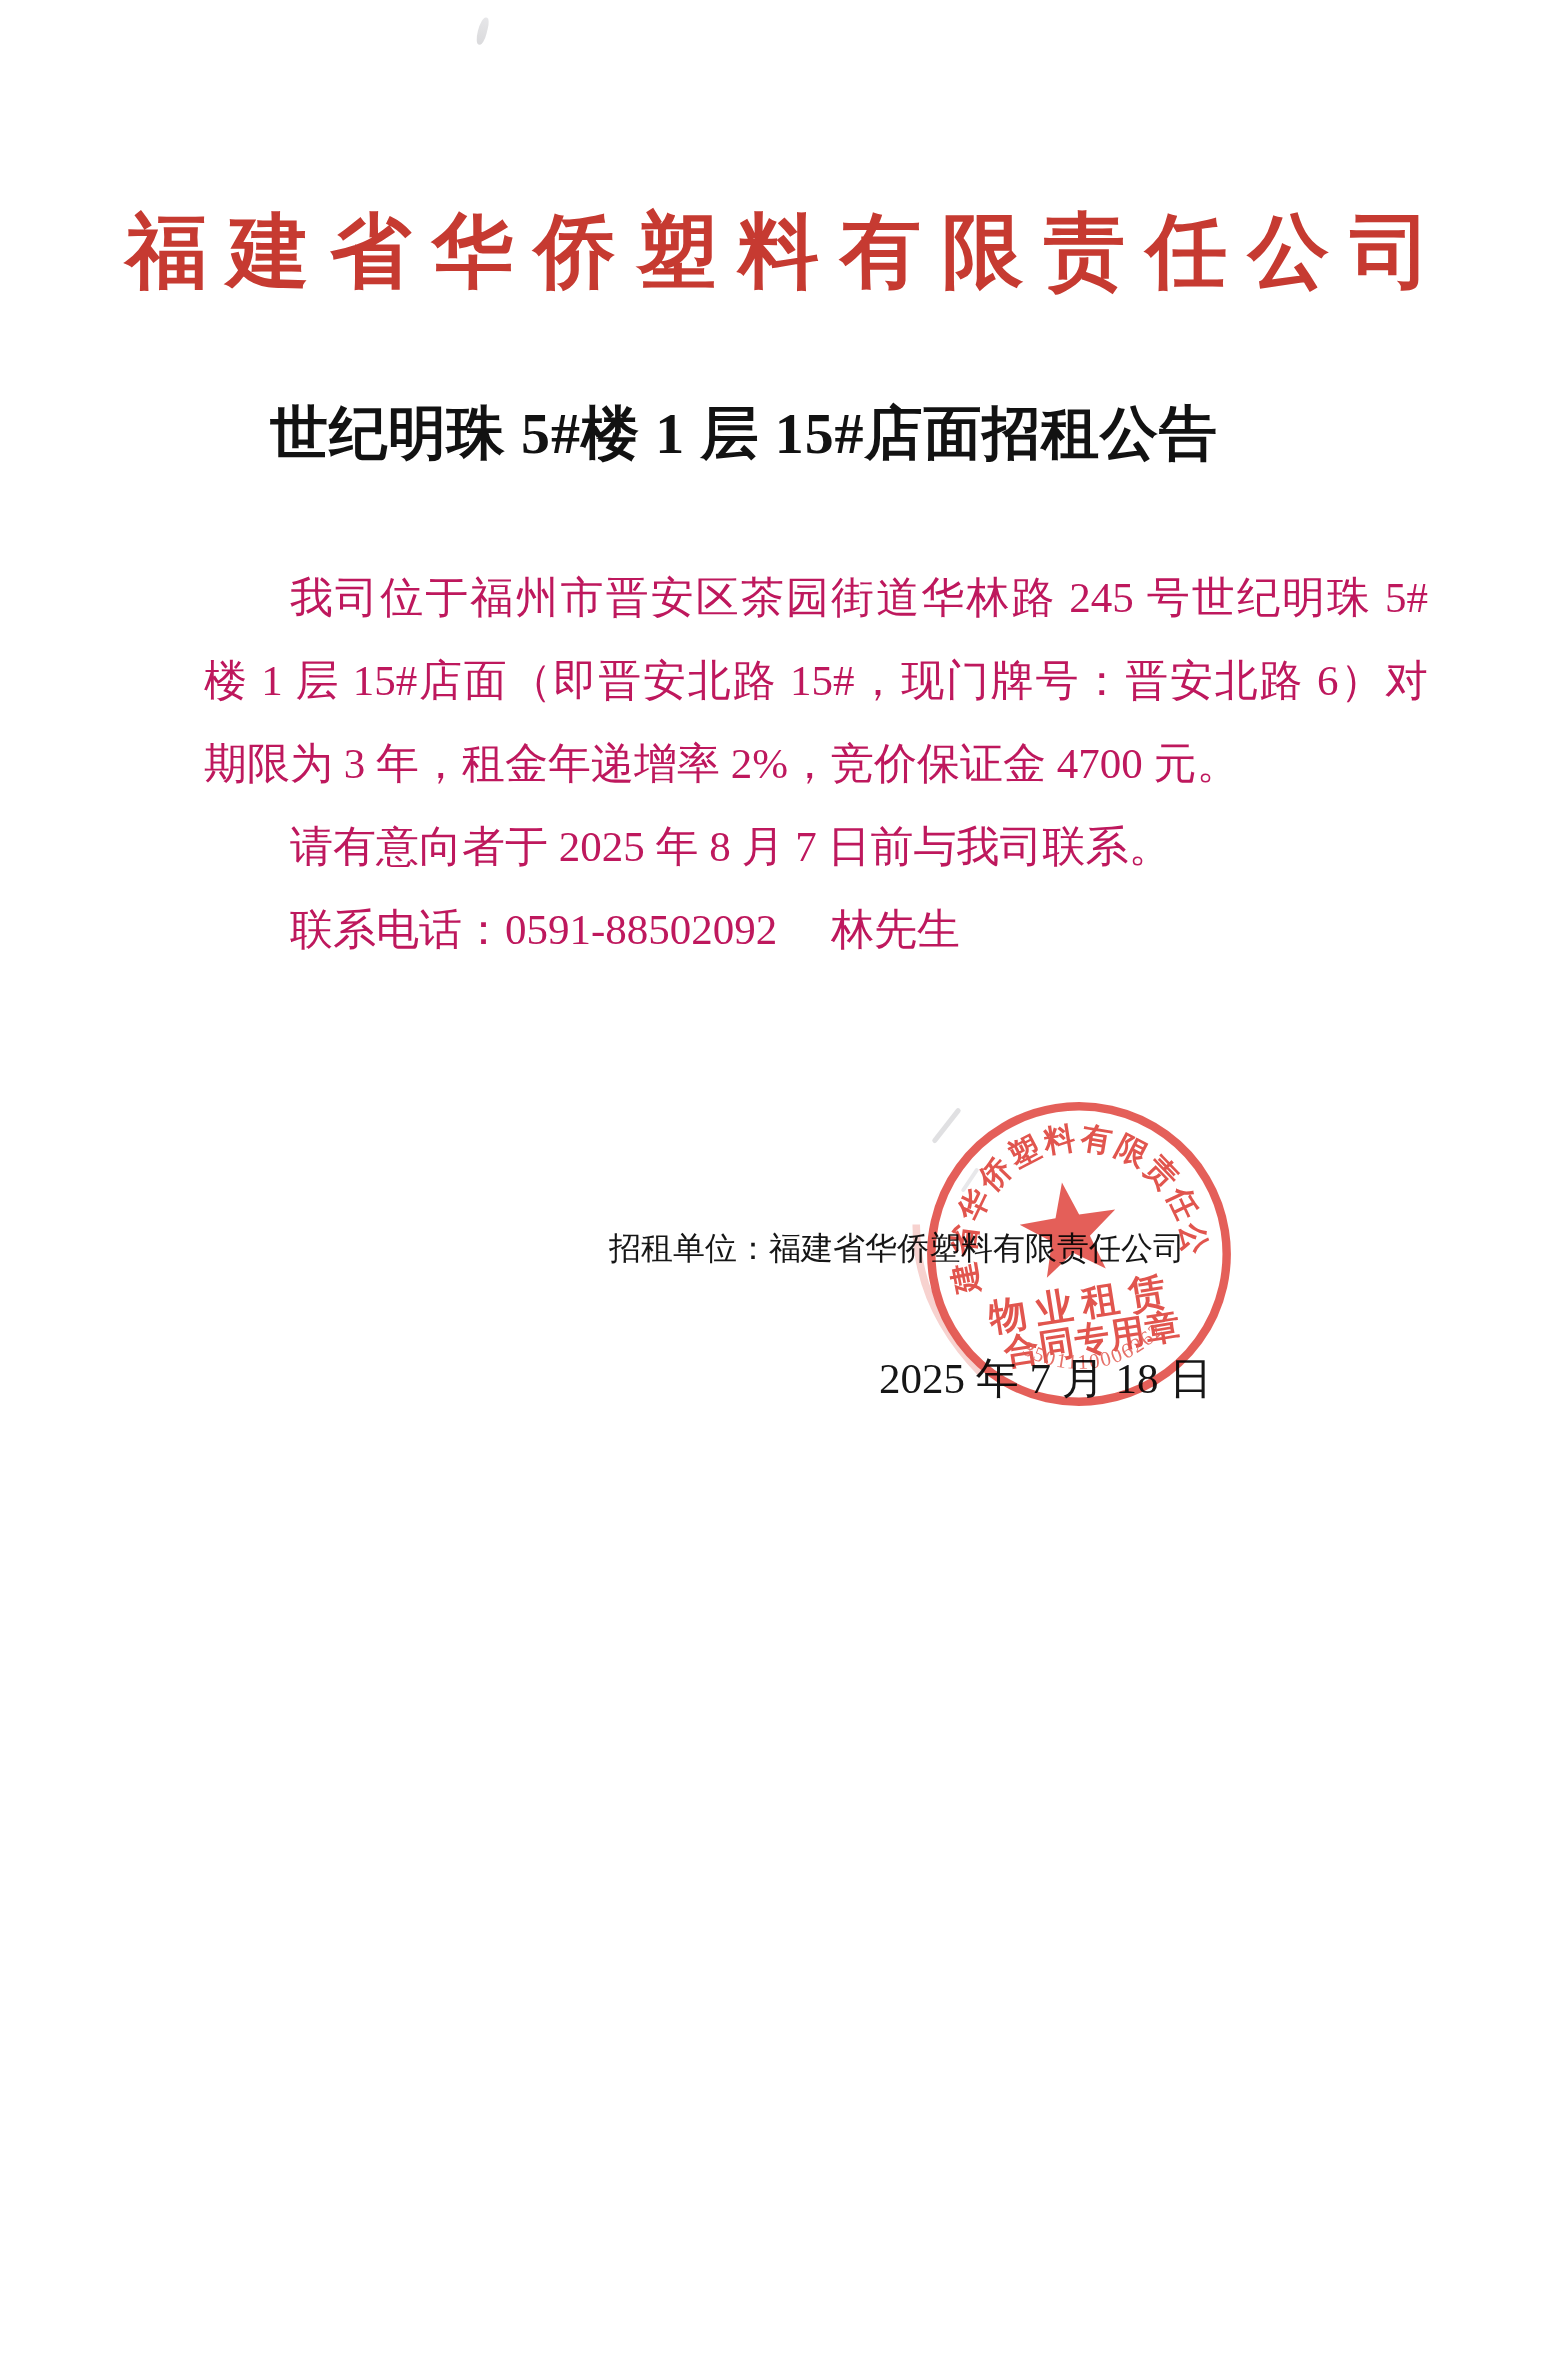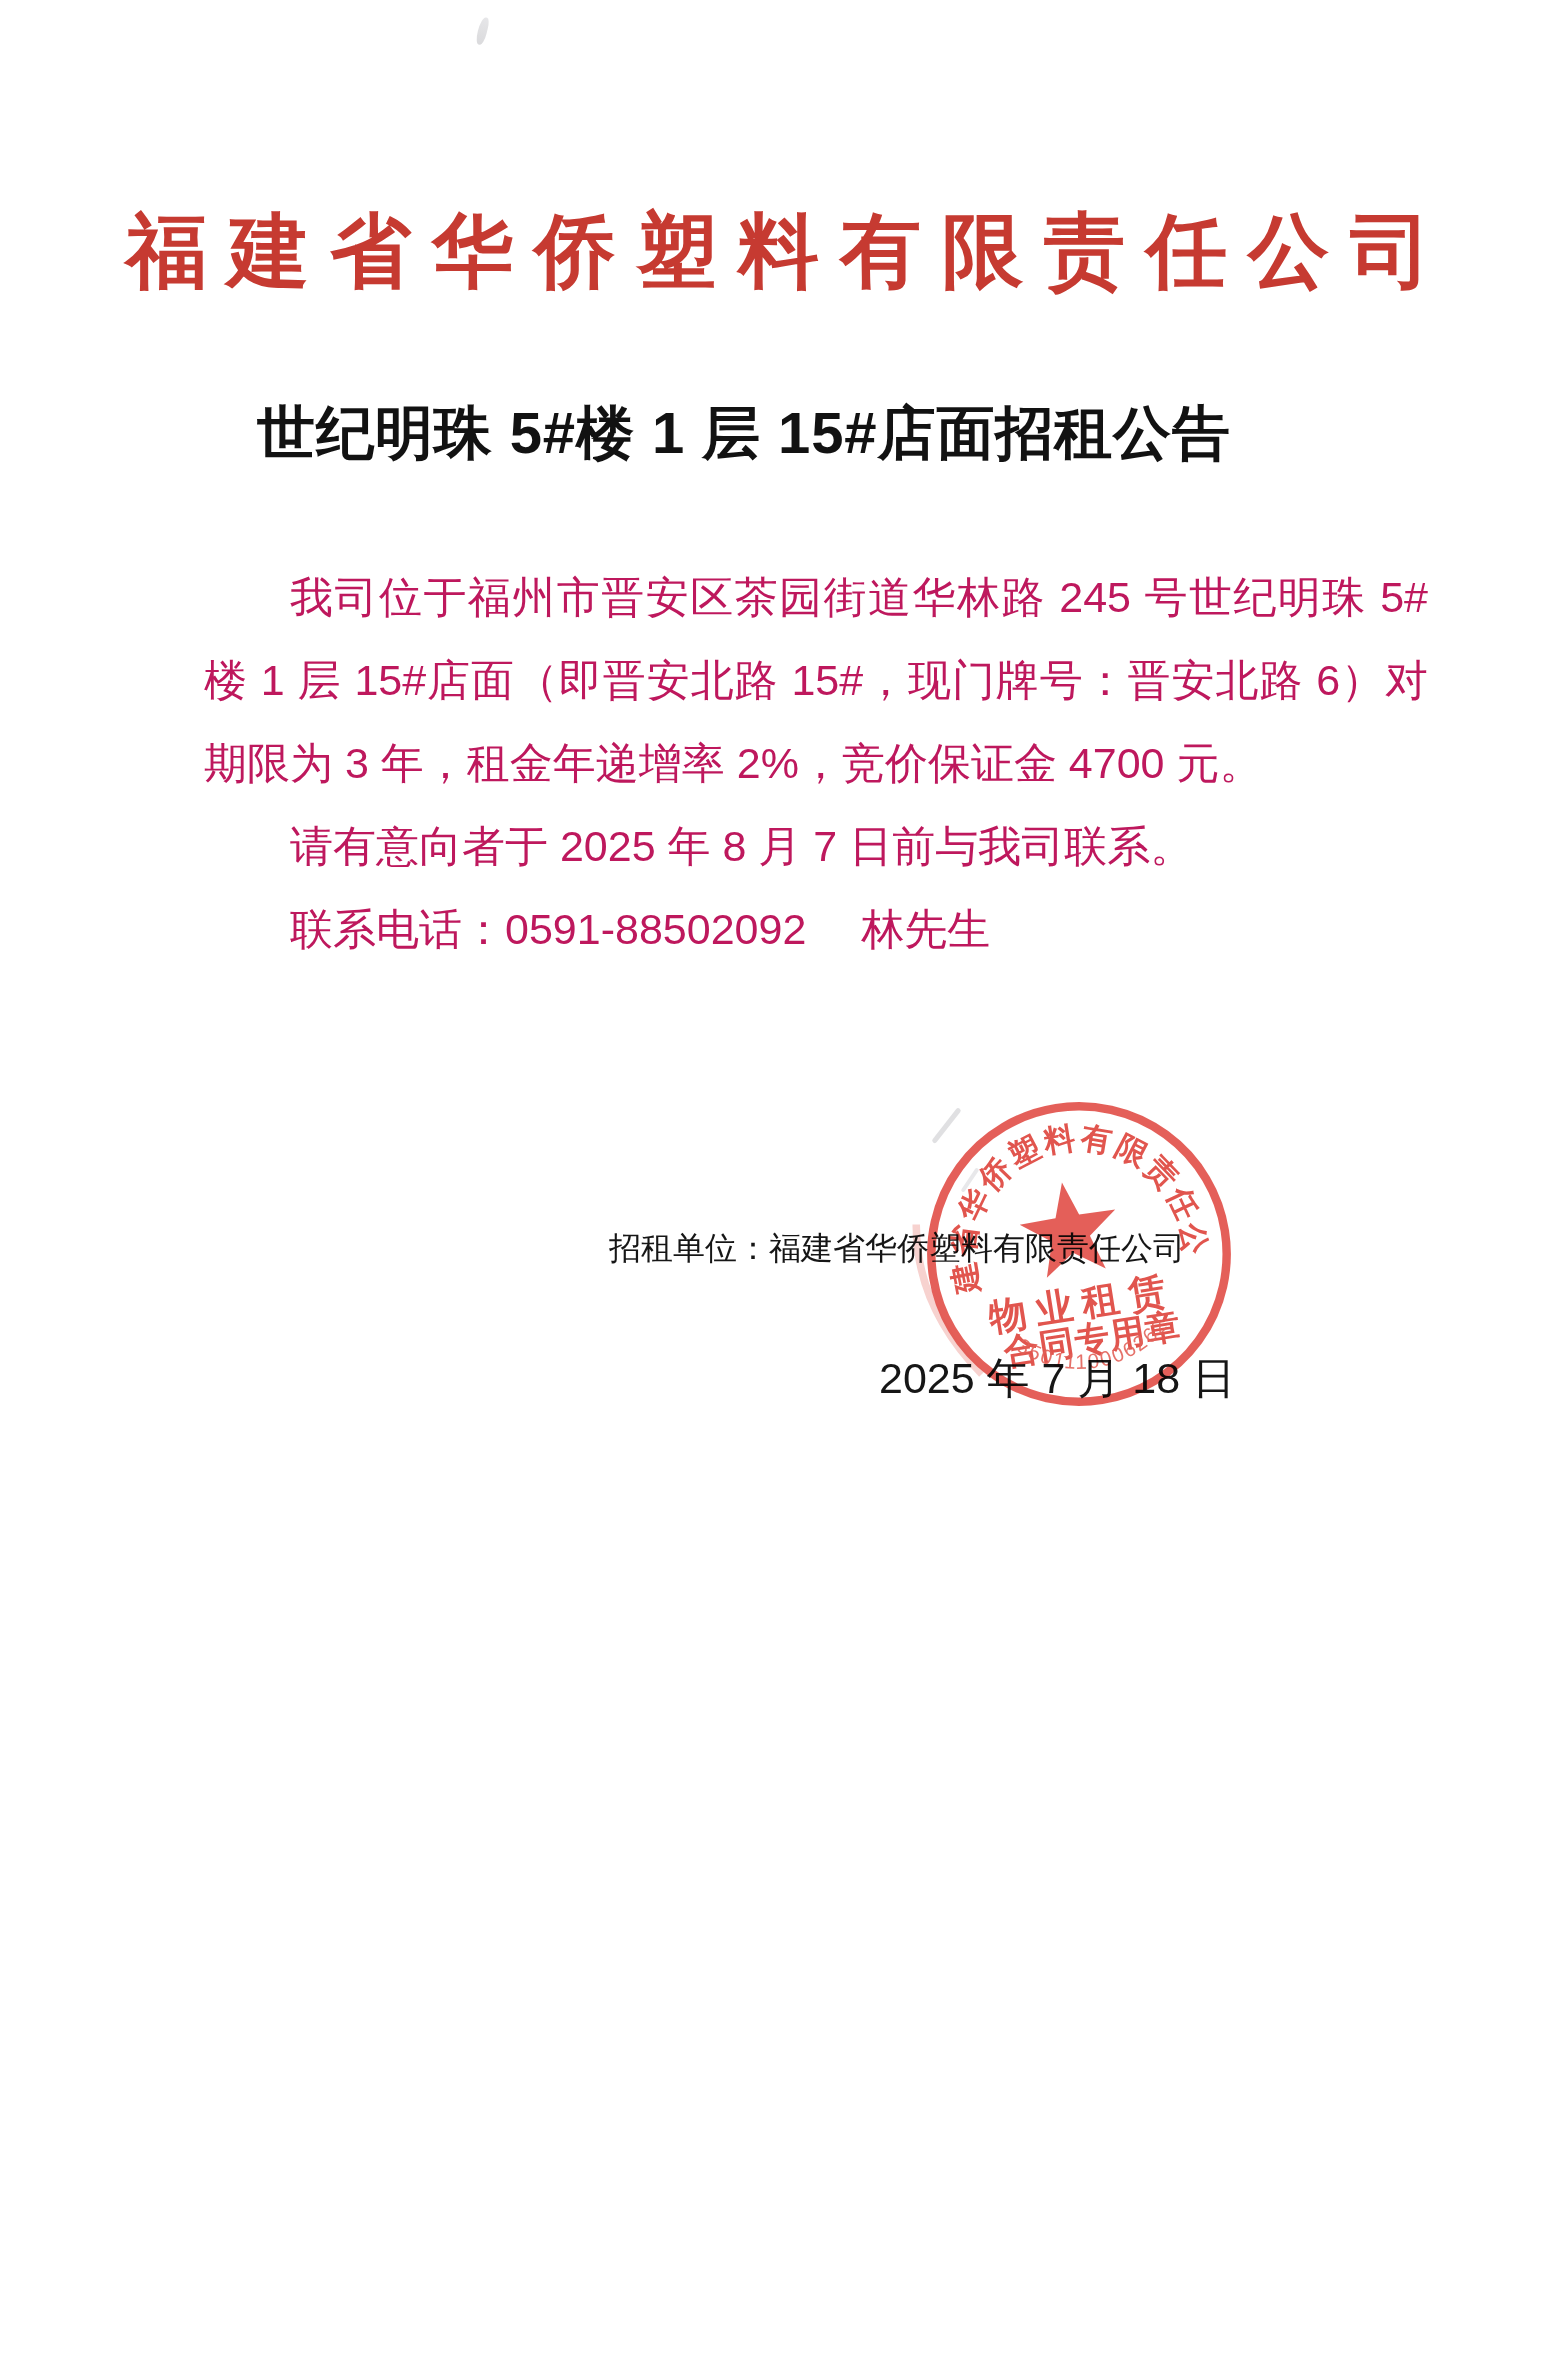--- a/index.html
+++ b/index.html
@@ -1,21 +1,21 @@
 <!DOCTYPE html>
 <html style="font-size:15px"><head>
 <meta charset="utf-8">
 <style>
   html,body{margin:0;padding:0;background:#e8e8e8;}
   .page{
     position:relative;
     width:1557px;height:2370px;
     background:#ffffff;
     overflow:hidden;
-    font-family:Liberation Sans, sans-serif;
+    font-family:Liberation Serif, serif;
     color:#141414;
   }
   
   .letterhead{
     position:absolute;left:0;top:198px;width:1557px;
     text-align:center;
     font-size:81px;font-weight:700;
     letter-spacing:21px;text-indent:21px;
     color:#c63a31;
     white-space:nowrap;

